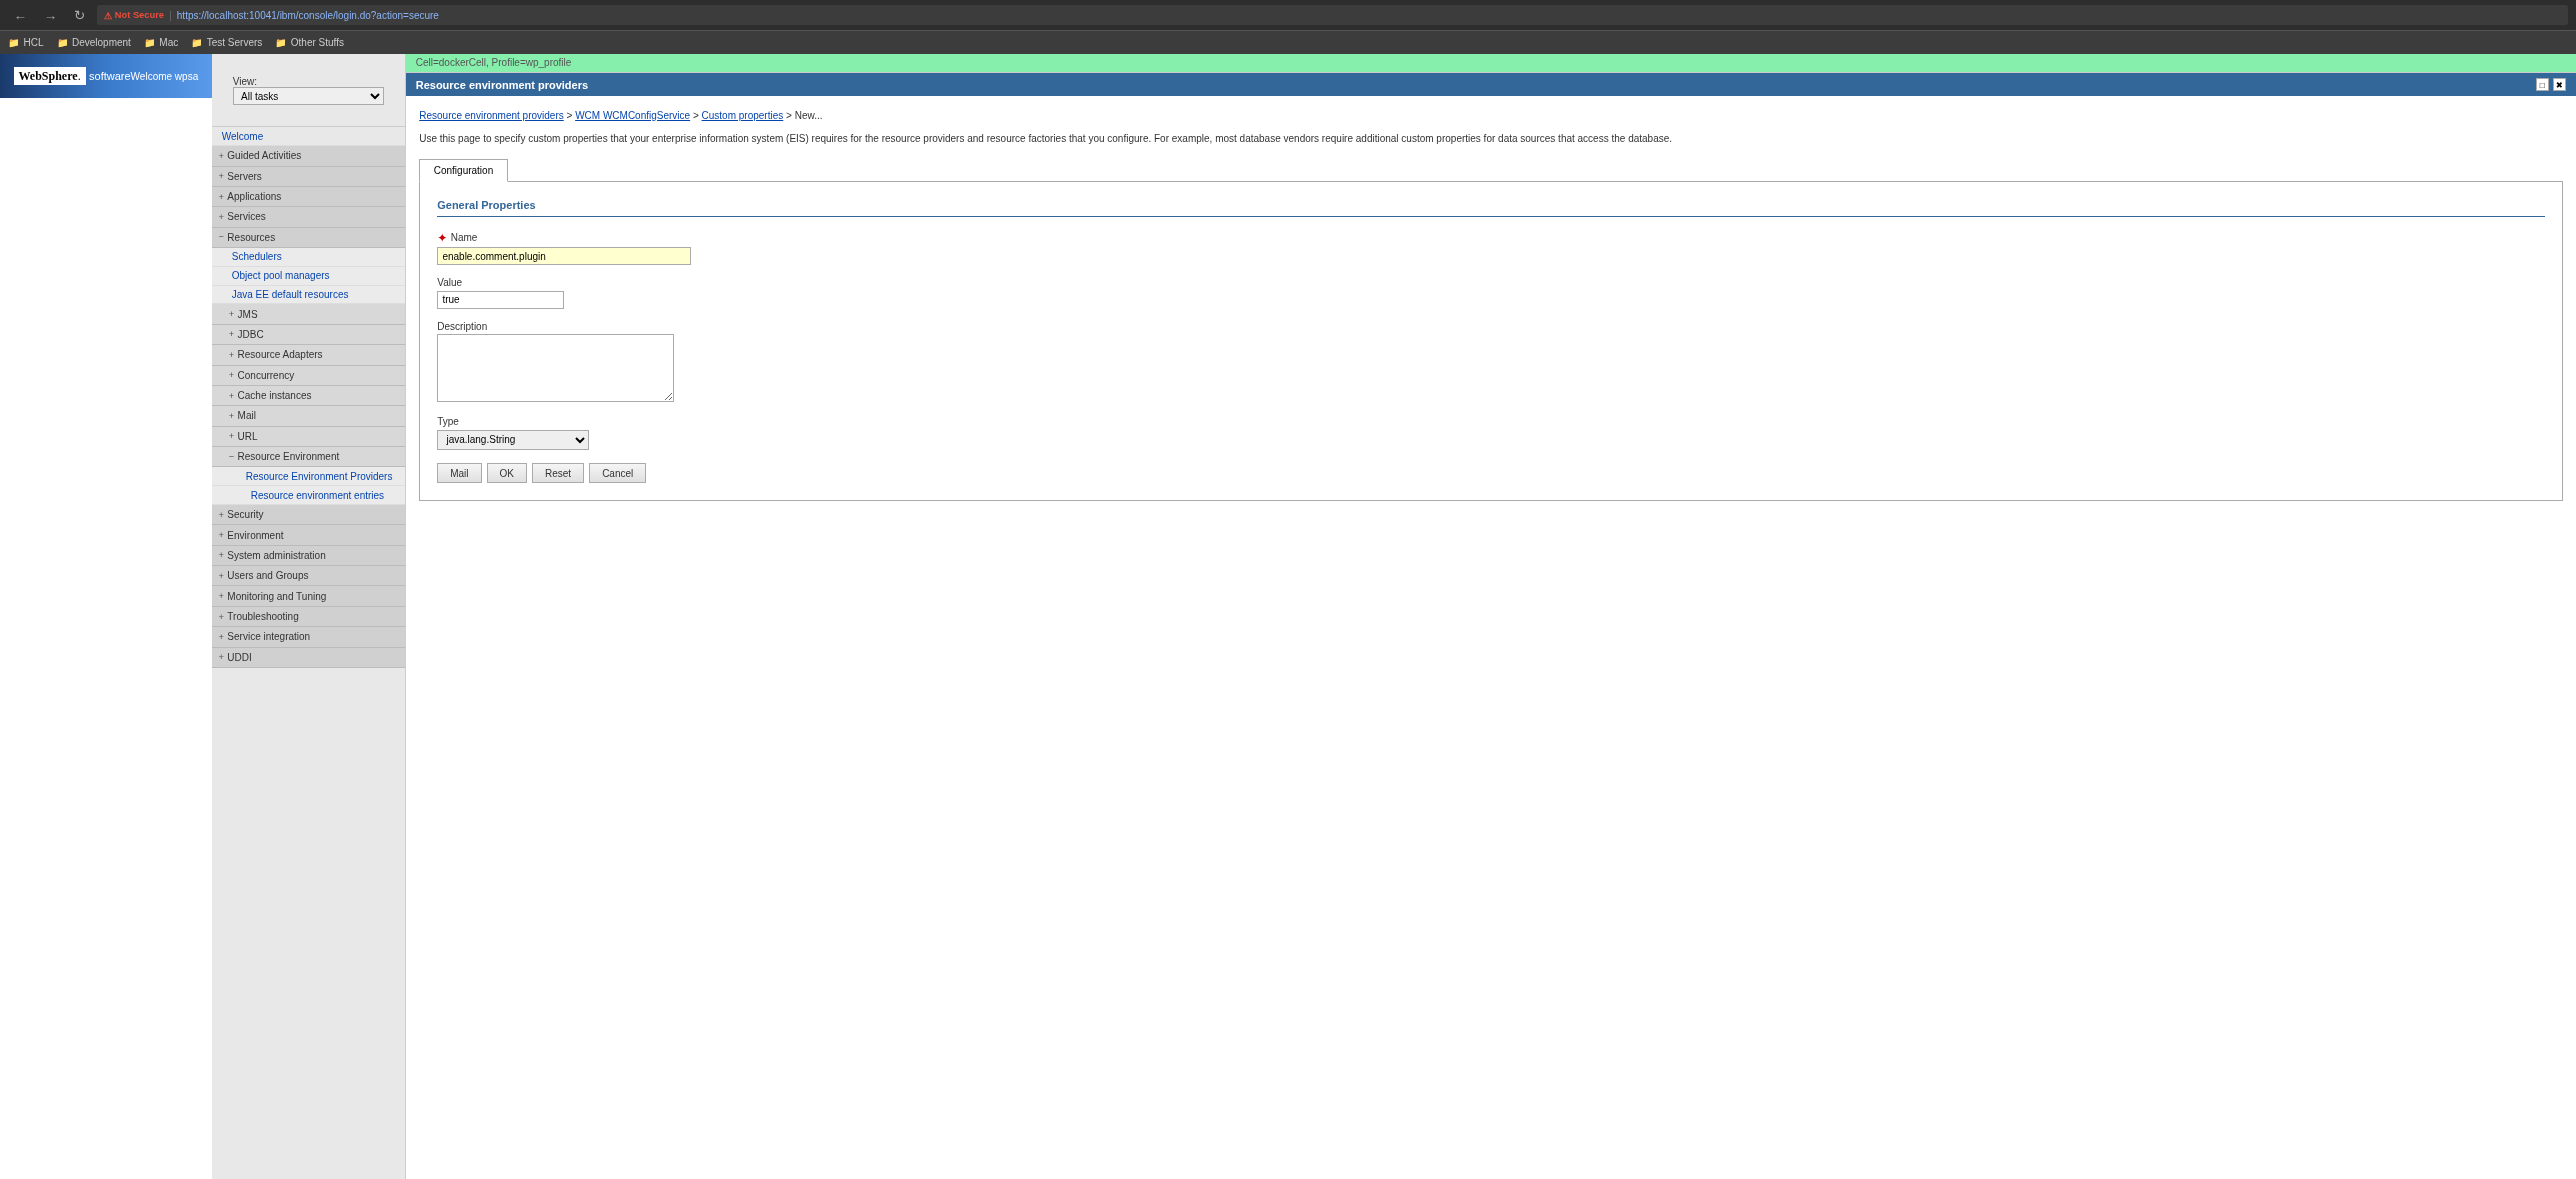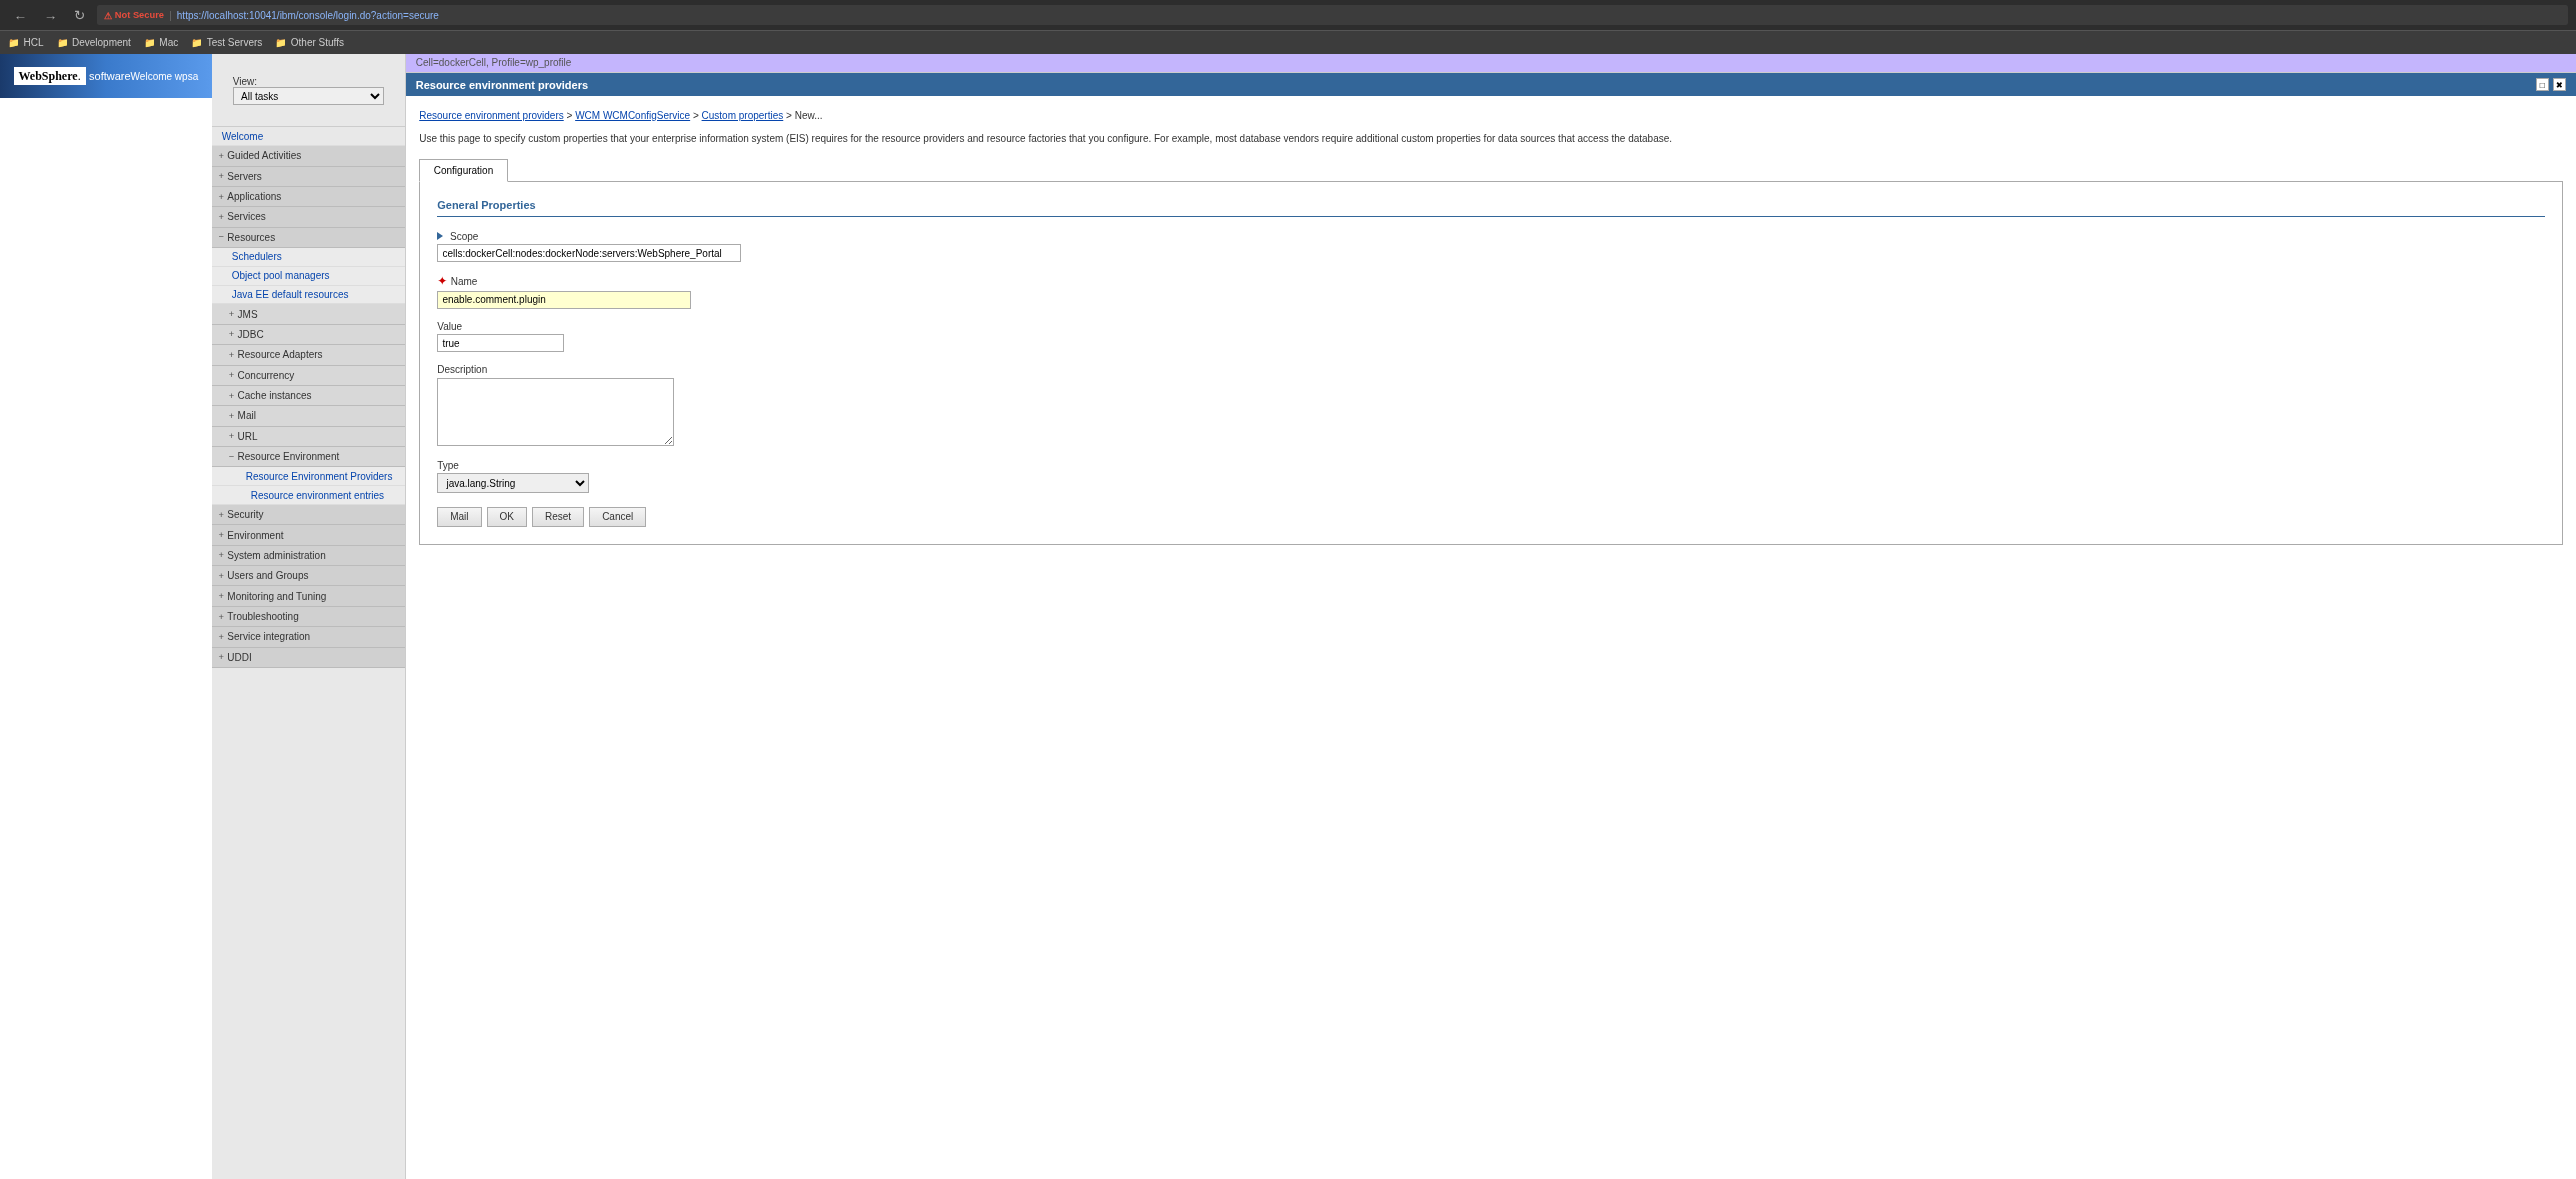--- a/index.html
+++ b/index.html
@@ -39,21 +39,21 @@
     .view-select { width: 100%; font-size: 10px; padding: 1.7px 3.4px; border: 0.8px solid #aaa; }
     .sidebar-section { background: #d0d0d0; padding: 4.2px 6.8px; font-size: 10px; color: #333; display: flex; align-items: center; gap: 3.4px; border-bottom: 0.8px solid #bbb; cursor: pointer; }
     .plus-icon { font-size: 9.3px; color: #555; }
     .minus-icon { font-size: 9.3px; color: #555; }
 
     .sub-items { background: #ebebeb; }
     .sub-item { padding: 3.4px 6.8px 3.4px 20px; font-size: 10px; color: #0645ad; cursor: pointer; border-bottom: 0.8px solid #ddd; }
 
     
     .content-area { flex: 1; overflow-y: auto; background: #fff; }
-    .breadcrumb-bar { background: #c4b5fd; padding: 3.4px 10px; font-size: 10px; color: #555; border-bottom: 0.8px solid #ccc; }
+    .breadcrumb-bar { background: #86efac; padding: 3.4px 10px; font-size: 10px; color: #555; border-bottom: 0.8px solid #ccc; }
 
     .panel-header { background: #336699; color: #fff; padding: 5px 10px; font-size: 11px; font-weight: bold; display: flex; justify-content: space-between; align-items: center; }
     .panel-controls { display: flex; gap: 3.4px; }
     .panel-control-btn { background: #fff; border: 0.8px solid #aaa; width: 13.5px; height: 13.5px; font-size: 8.5px; cursor: pointer; display: flex; align-items: center; justify-content: center; }
 
     .panel-content { padding: 13.5px; }
 
     .breadcrumb-links { font-size: 10px; margin-bottom: 10px; }
     .breadcrumb-links a { color: #0645ad; text-decoration: underline; }
     .breadcrumb-links span { color: #333; }
@@ -286,27 +286,20 @@
           <div class="description-text">Use this page to specify custom properties that your enterprise information system (EIS) requires for the resource providers and resource factories that you configure. For example, most database vendors require additional custom properties for data sources that access the database.</div>
 
           <div class="tabs-bar">
             <span class="tab active">Configuration</span>
           </div>
 
           <div class="form-area">
 
             <div class="general-properties-heading">General Properties</div>
 
-            <div class="form-group">
-              <div class="form-label">
-                <span class="triangle-right"></span>
-                <span>Scope</span>
-              </div>
-              <input type="text" class="form-input scope-input" value="cells:dockerCell:nodes:dockerNode:servers:WebSphere_Portal" style="">
-            </div>
 
             <div class="form-group">
               <div class="form-label">
                 <span class="required-marker">✦</span>
                 <span>Name</span>
               </div>
               <input type="text" class="form-input name-input" value="enable.comment.plugin" style="">
             </div>
 
             <div class="form-group">

